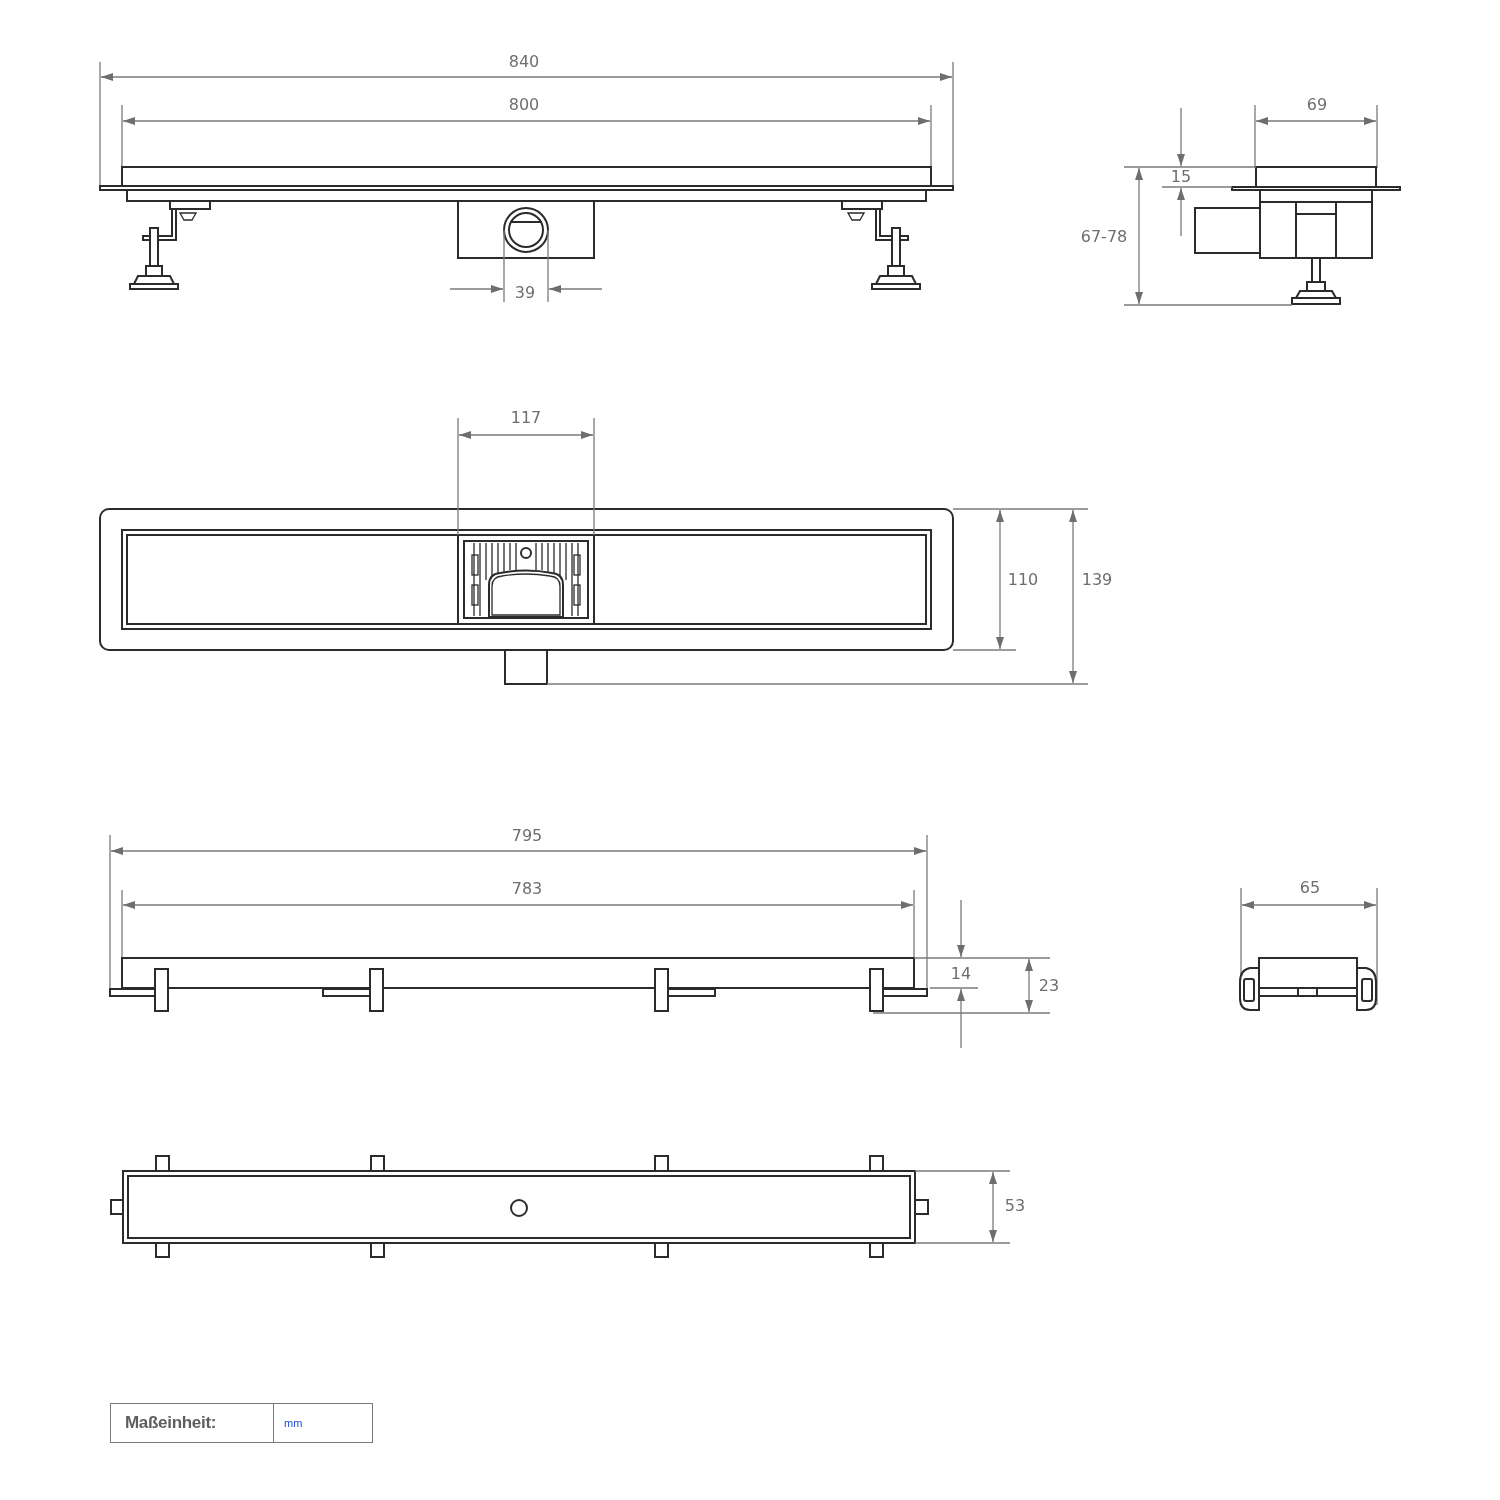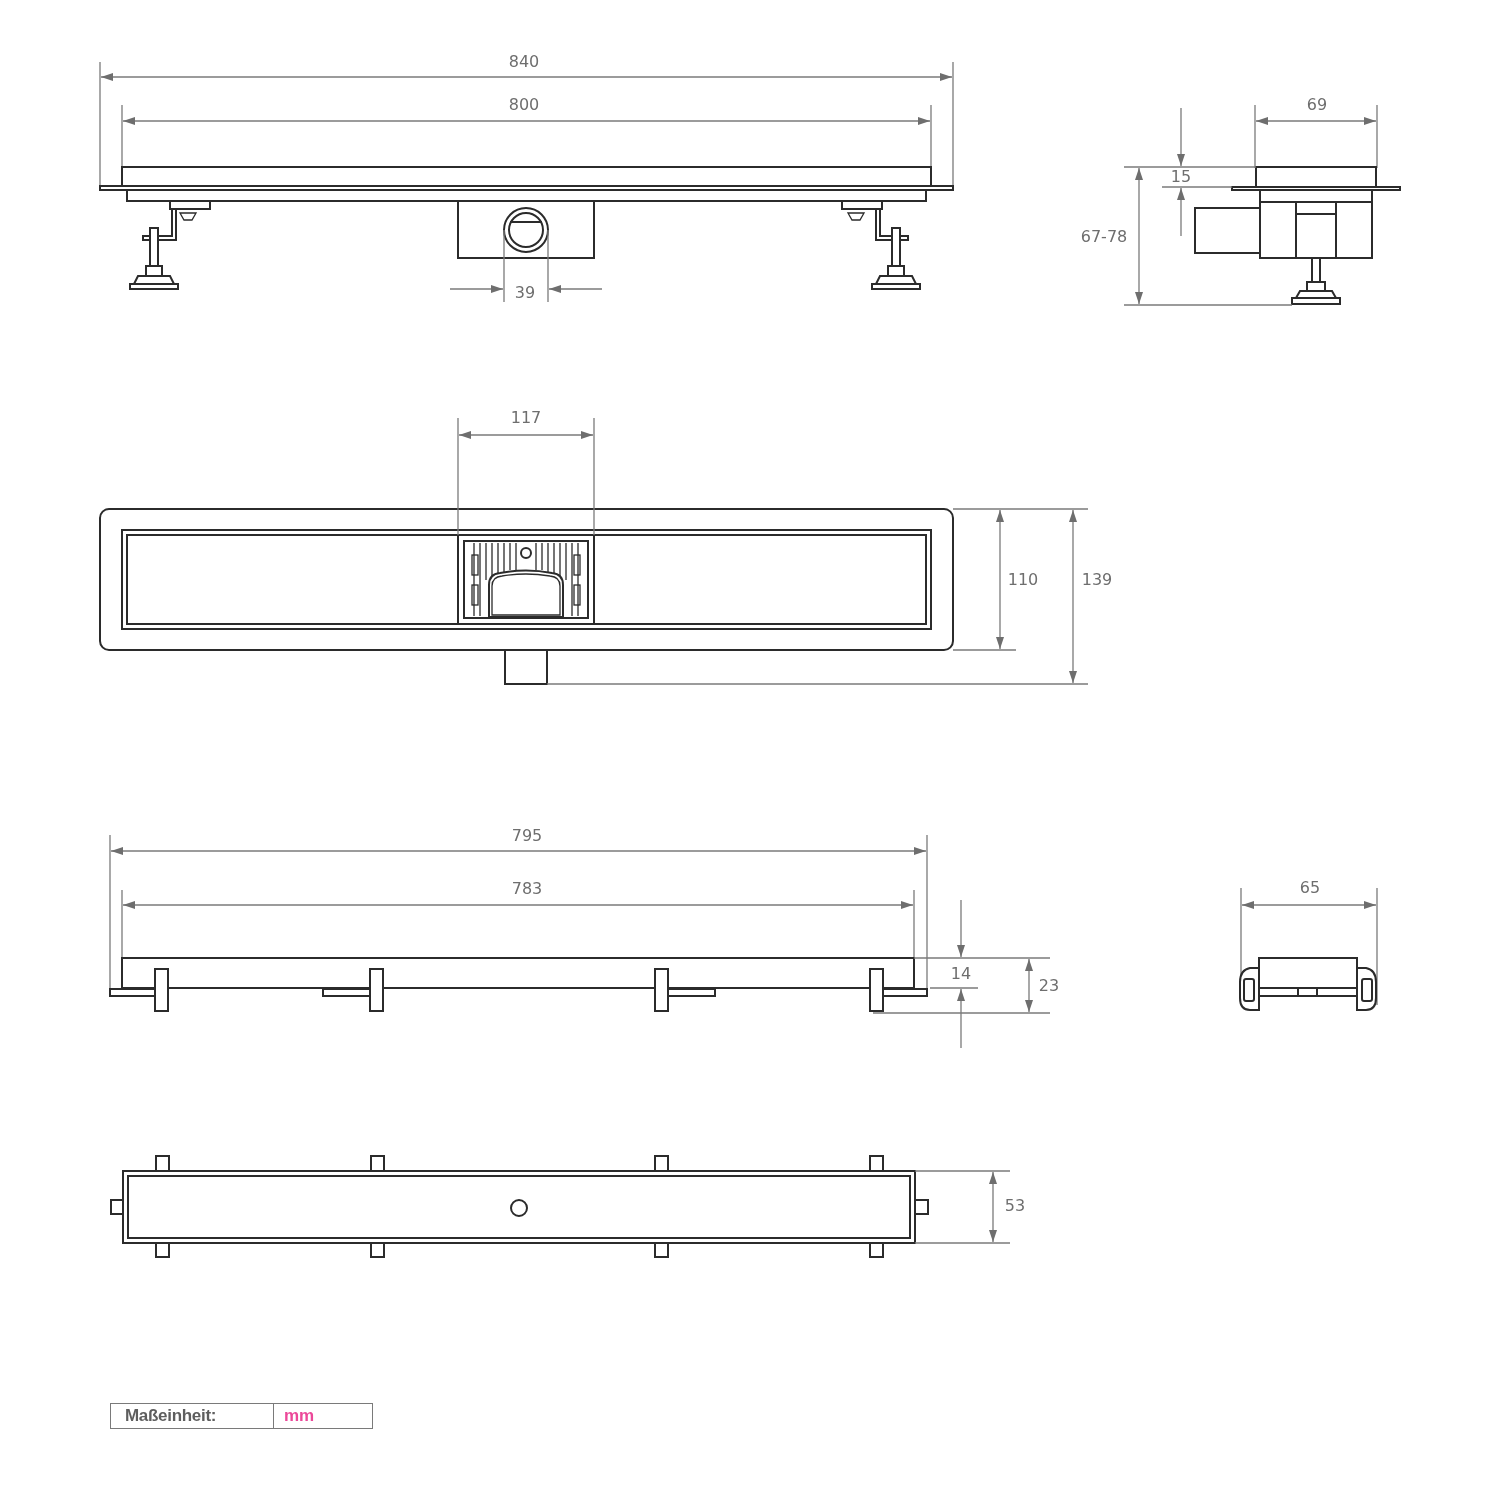--- a/index.html
+++ b/index.html
@@ -3,23 +3,23 @@
 <meta charset="utf-8">
 <style>
   html, body { margin: 0; padding: 0; background: #ffffff; }
   body { width: 1500px; height: 1500px; overflow: hidden; position: relative; font-family: "Liberation Sans", sans-serif; }
   svg { position: absolute; left: 0; top: 0; }
   .obj { fill: #ffffff; stroke: #2b2b2b; stroke-width: 2; }
   .objn { fill: none; stroke: #2b2b2b; stroke-width: 2; }
   .thin { fill: none; stroke: #2b2b2b; stroke-width: 1.3; }
   .dim { fill: none; stroke: #7a7a7a; stroke-width: 1.3; }
   .dimtxt { fill: #6e6e6e; font-family: "DejaVu Sans", sans-serif; font-size: 16px; }
-  .unit-box { position: absolute; left: 110px; top: 1403px; width: 263px; height: 26px; border: 1.5px solid #7a7a7a; display: flex; box-sizing: border-box; }
+  .unit-box { position: absolute; left: 110px; top: 1403px; width: 263px; height: 40px; border: 1.5px solid #7a7a7a; display: flex; box-sizing: border-box; }
   .unit-label { width: 163px; border-right: 1.5px solid #7a7a7a; display: flex; align-items: center; padding-left: 14px; box-sizing: border-box; font-family: "Liberation Sans", sans-serif; font-weight: bold; font-size: 17px; color: #5e5e5e; letter-spacing: -0.3px; }
-  .unit-value { flex: 1; display: flex; align-items: center; padding-left: 10px; font-family: "Liberation Sans", sans-serif; font-weight: bold; font-size: 17px; color: #ec4899; }
+  .unit-value { flex: 1; display: flex; align-items: center; padding-left: 10px; font-family: "Liberation Sans", sans-serif; font-weight: normal; font-size: 11px; color: #1d4ed8; }
 </style>
 </head>
 <body>
 
 <svg width="1500" height="1500" viewBox="0 0 1500 1500">
   <defs>
     <marker id="ah" markerWidth="12" markerHeight="8" refX="12" refY="4" orient="auto-start-reverse" markerUnits="userSpaceOnUse">
       <path d="M0,0 L12,4 L0,8 Z" fill="#6e6e6e"></path>
     </marker>
   </defs>

